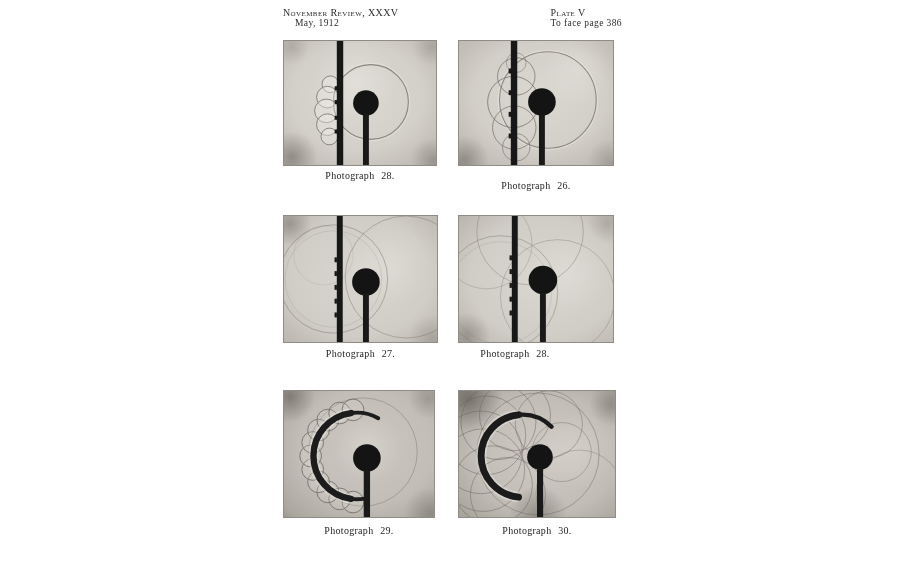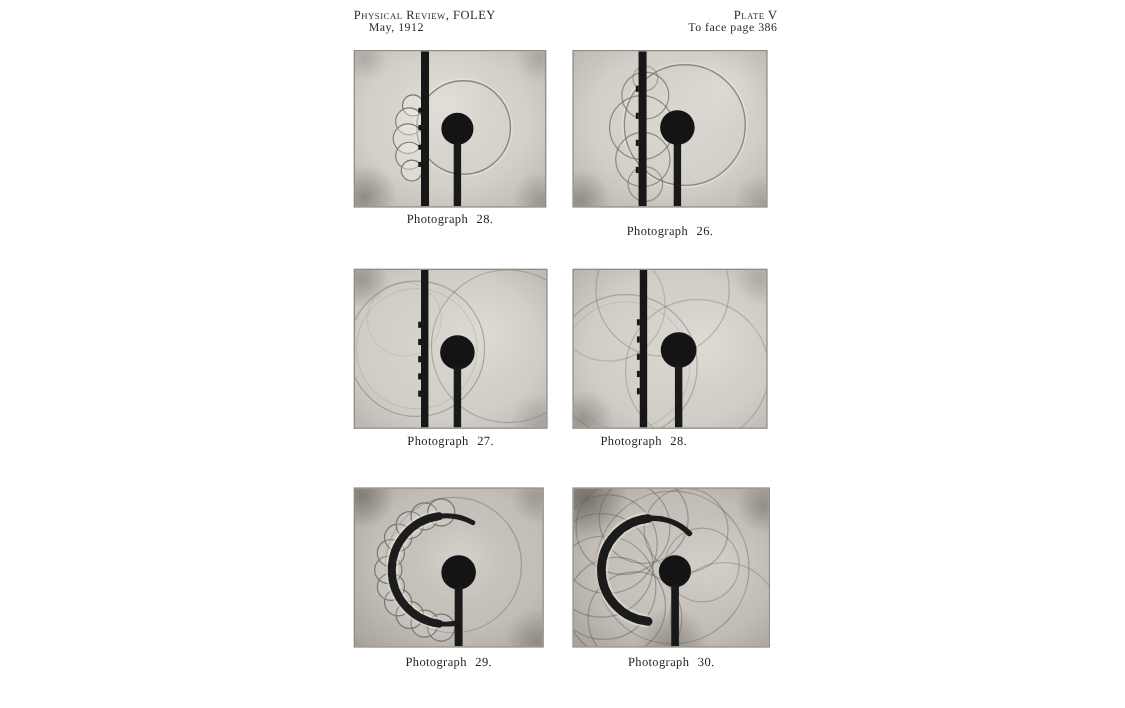--- a/index.html
+++ b/index.html
@@ -1,40 +1,40 @@
 <!DOCTYPE html>
 <html><head>
 <meta charset="utf-8">
 <style>
   html,body{margin:0;padding:0;background:#ffffff;}
   body{width:900px;height:566px;position:relative;overflow:hidden;
        font-family:"Liberation Serif","DejaVu Serif",serif;color:#2b2b2b;}
   .page{position:absolute;inset:0;}
   .hdr{position:absolute;top:7px;font-size:10px;line-height:11px;letter-spacing:.4px;}
   .hdr-left{left:283px;text-align:left;}
-  .hdr-right{right:278px;text-align:right;}
+  .hdr-right{right:278px;text-align:left;}
   .sc{font-variant:small-caps;}
   .hdr-line2{font-size:9.5px;}
   .hdr-left .hdr-line2{padding-left:12px;}
   .photo{position:absolute;margin:0;box-sizing:border-box;border:1px solid #8f8b85;
          box-shadow:inset 0 0 5px rgba(80,76,70,.25);background:#cfccc5;}
   .photo svg{display:block;width:100%;height:100%;}
   .caption{position:absolute;font-size:10px;text-align:center;word-spacing:4px;
            letter-spacing:.3px;color:#242424;}
   .footer{position:absolute;left:283px;width:331px;top:541px;text-align:center;
           font-family:"Liberation Sans","DejaVu Sans",sans-serif;font-size:10.5px;
           letter-spacing:1.2px;font-variant:small-caps;color:#222;}
 </style>
 </head>
 <body>
 
 <div class="page">
 
   <div class="hdr hdr-left">
-    <div class="sc">Physical Review, FOLEY</div>
+    <div class="sc">November Review, XXXV</div>
     <div class="hdr-line2">May, 1912</div>
   </div>
   <div class="hdr hdr-right">
     <div class="sc">Plate V</div>
     <div class="hdr-line2">To face page 386</div>
   </div>
 
   <figure class="photo" style="left:283px;top:40px;width:154px;height:126px;">
     <svg viewBox="0 0 154 126" preserveAspectRatio="none">
       <defs>

